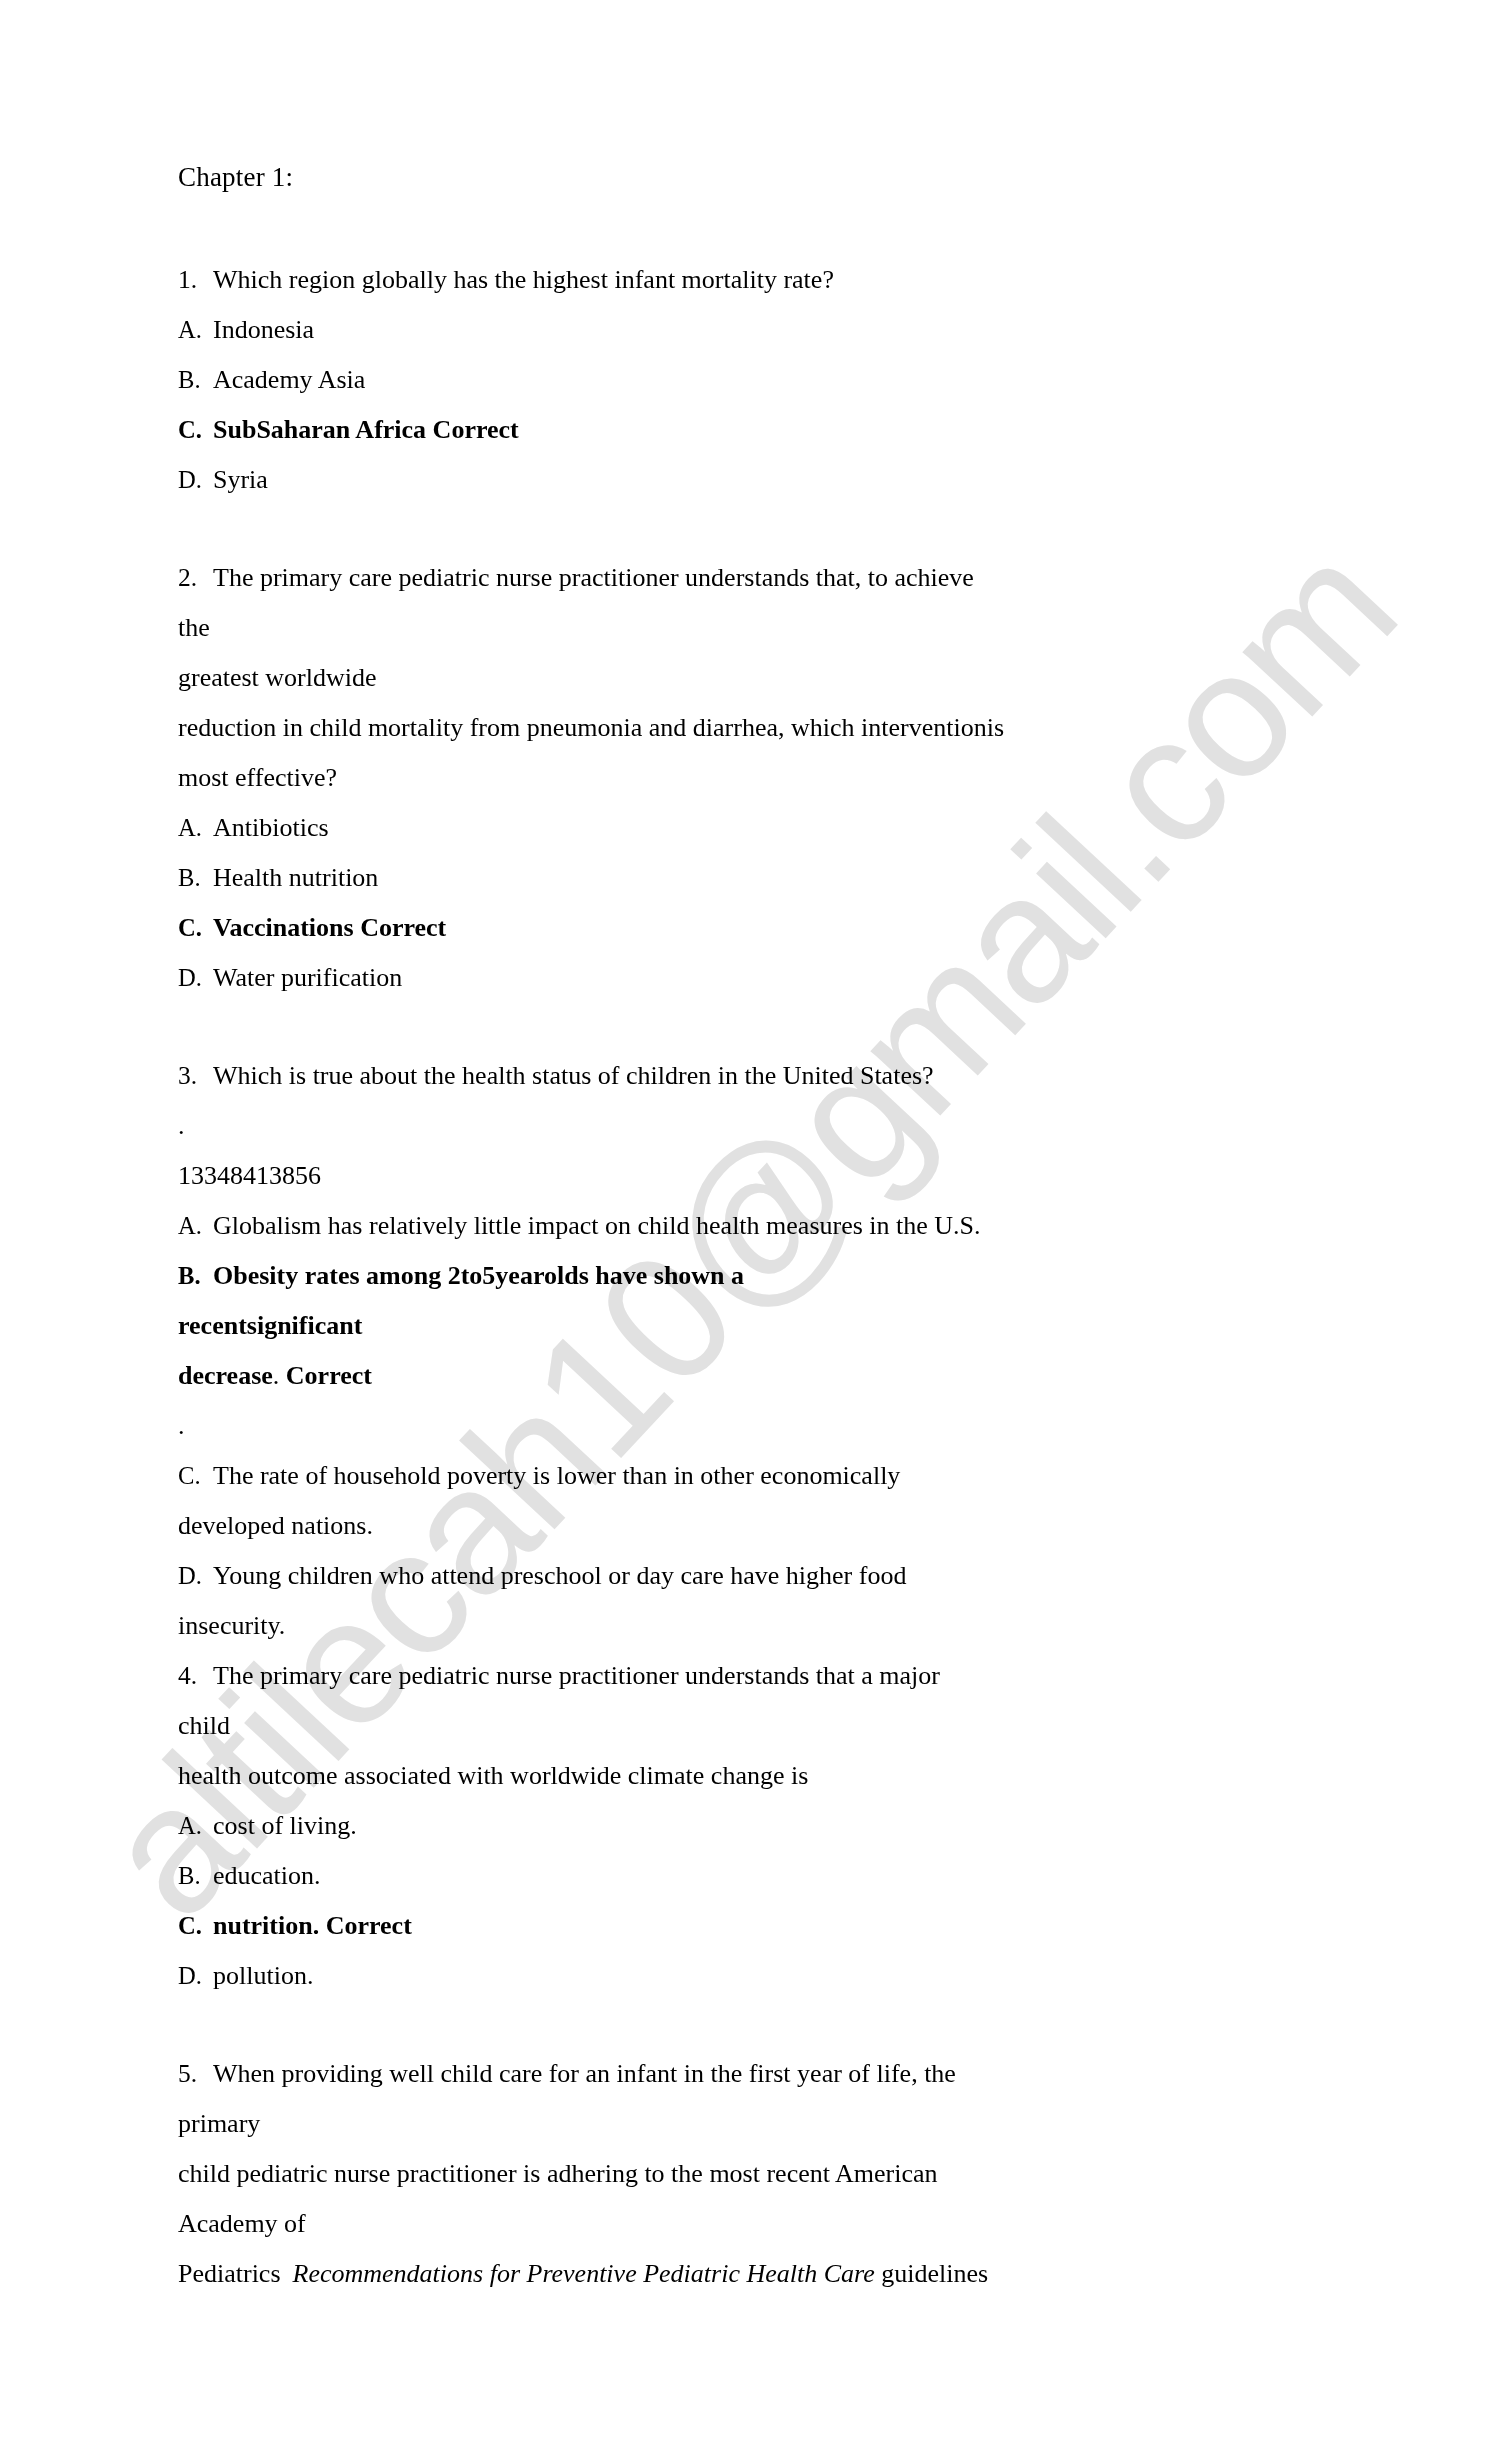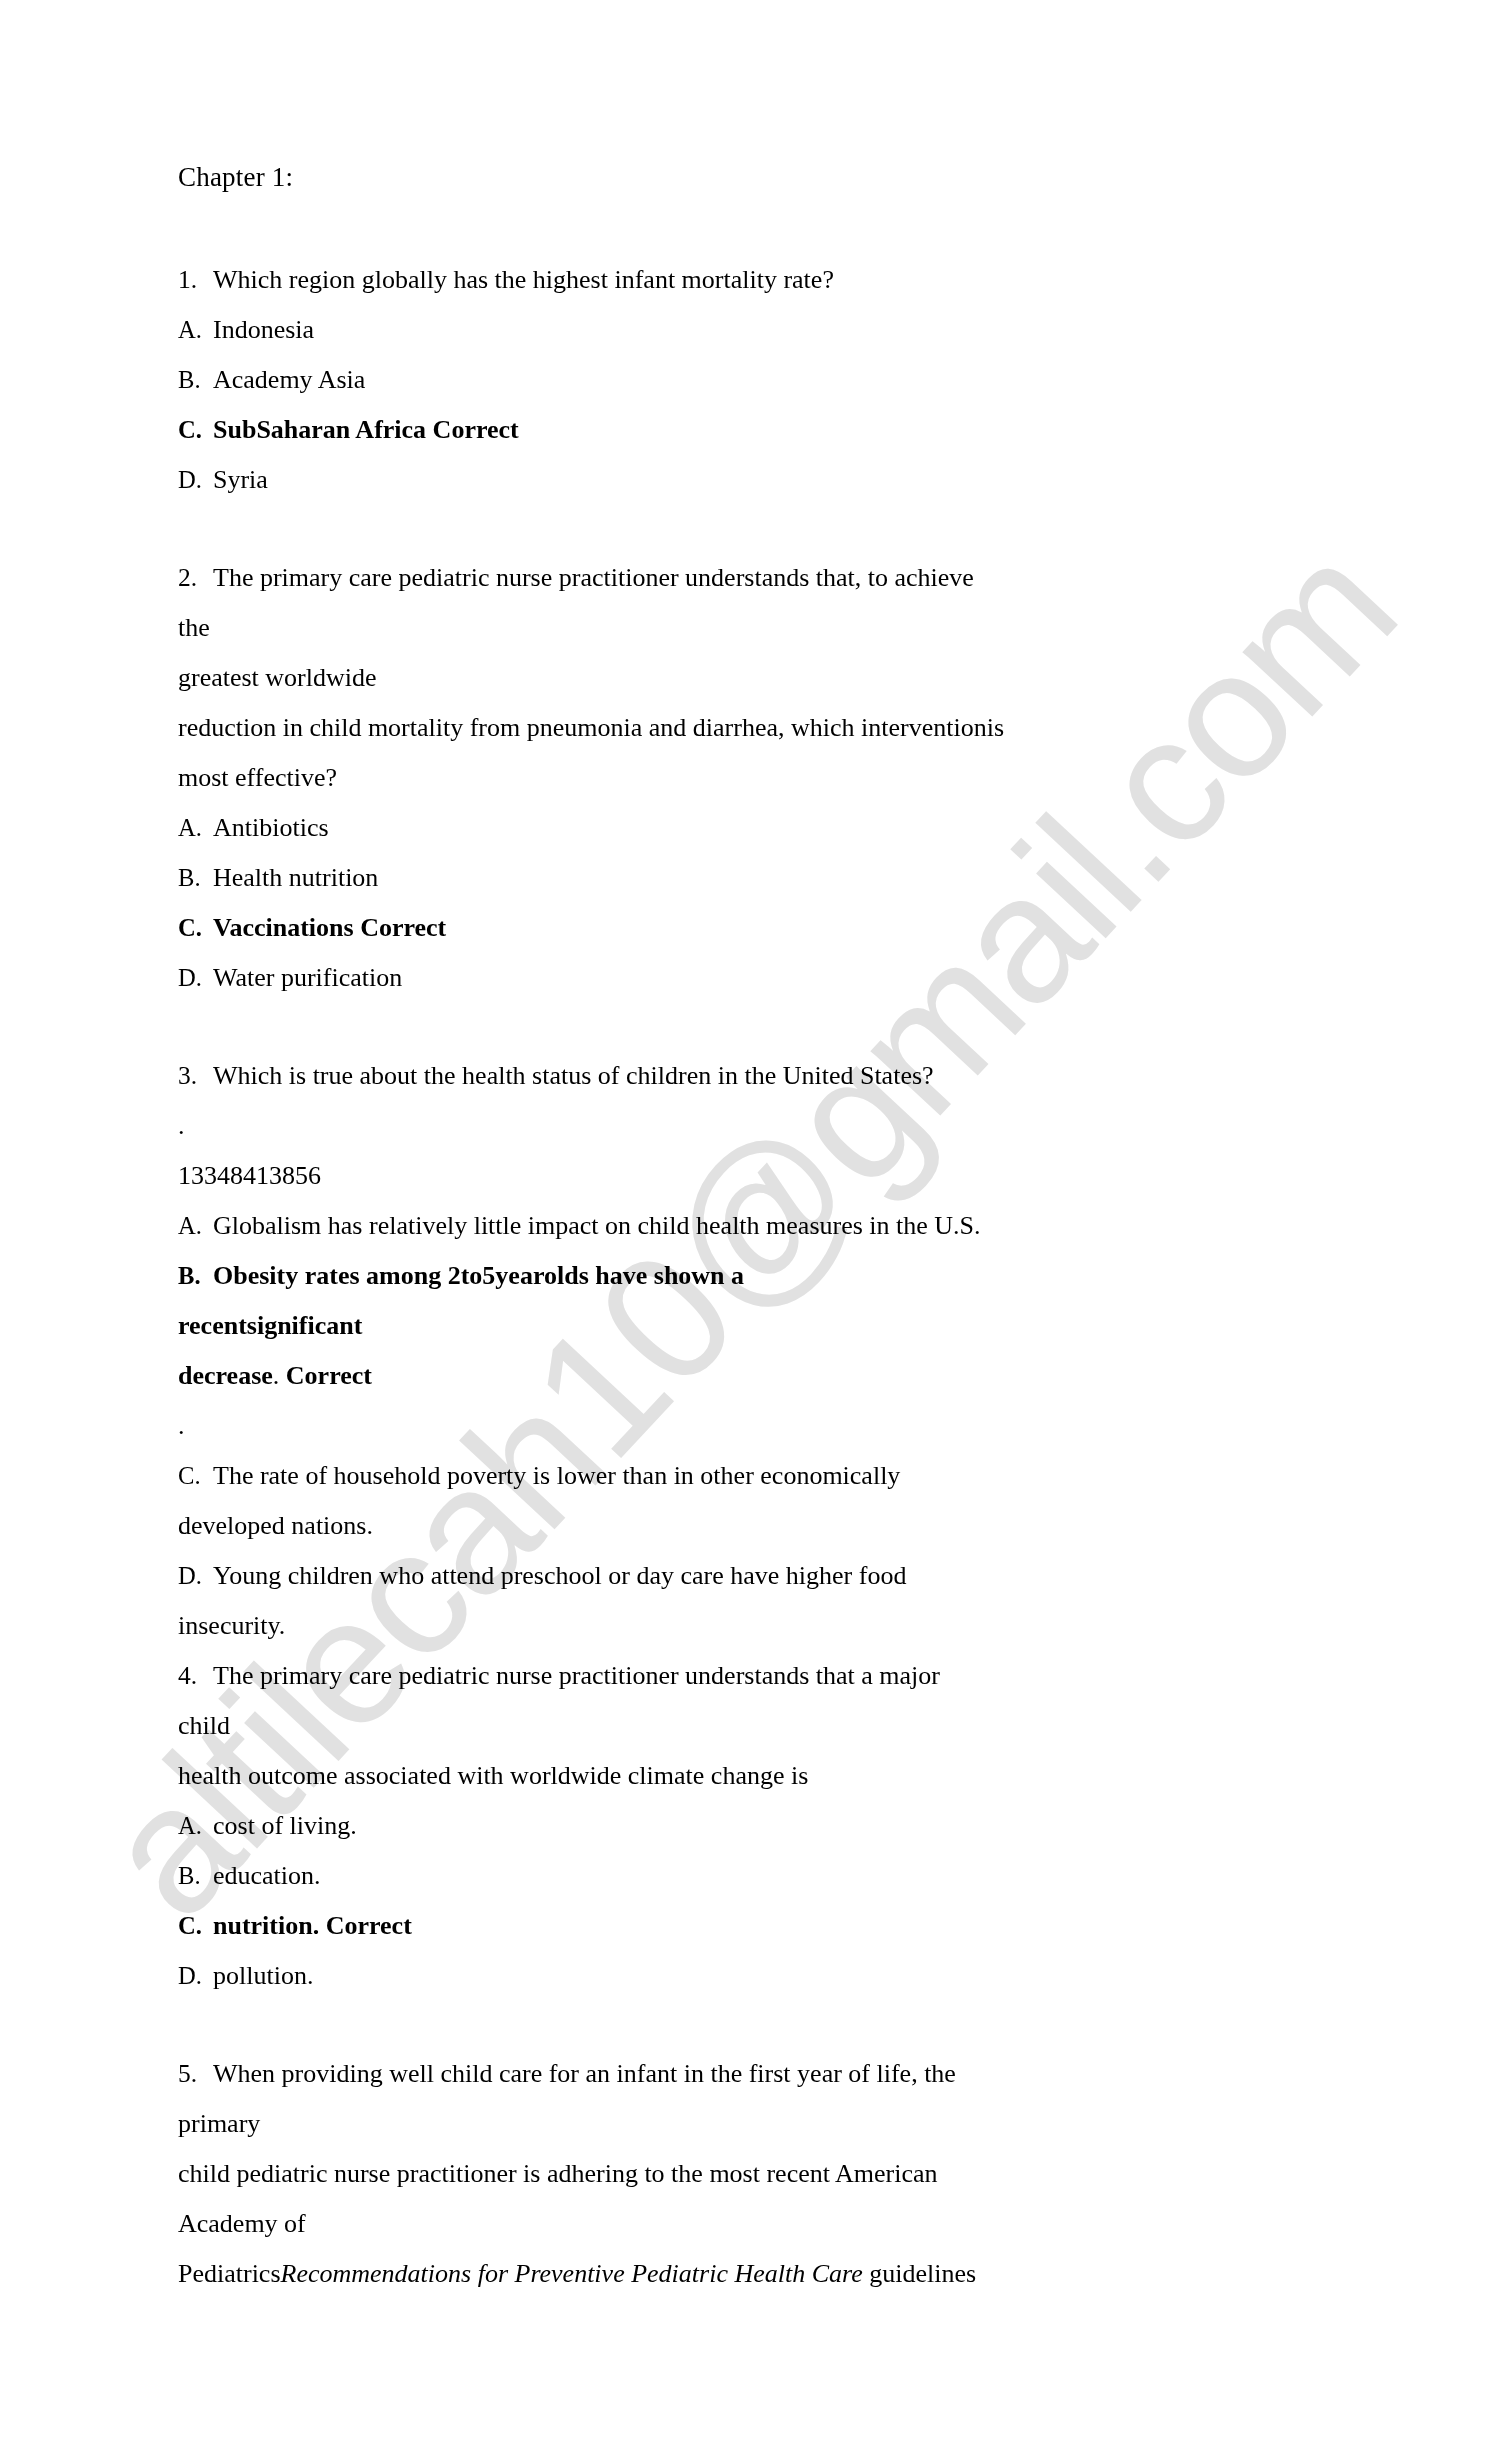--- a/index.html
+++ b/index.html
@@ -64,21 +64,21 @@
   }
 
   .marker {
     display: inline-block;
     min-width: 35px;
     font-size: 24.6px;
   }
   .marker.num { font-size: 25.5px; }
 
   .b { font-weight: bold; }
-  .i { font-style: italic; }
+  .i { font-style: italic; margin-left: 12px; }
   .reg { font-weight: normal; }
 </style>
 </head>
 <body>
 
 <div id="page">
 
   <div id="watermark">altilecah10@gmail.com</div>
 
   <div id="content">

